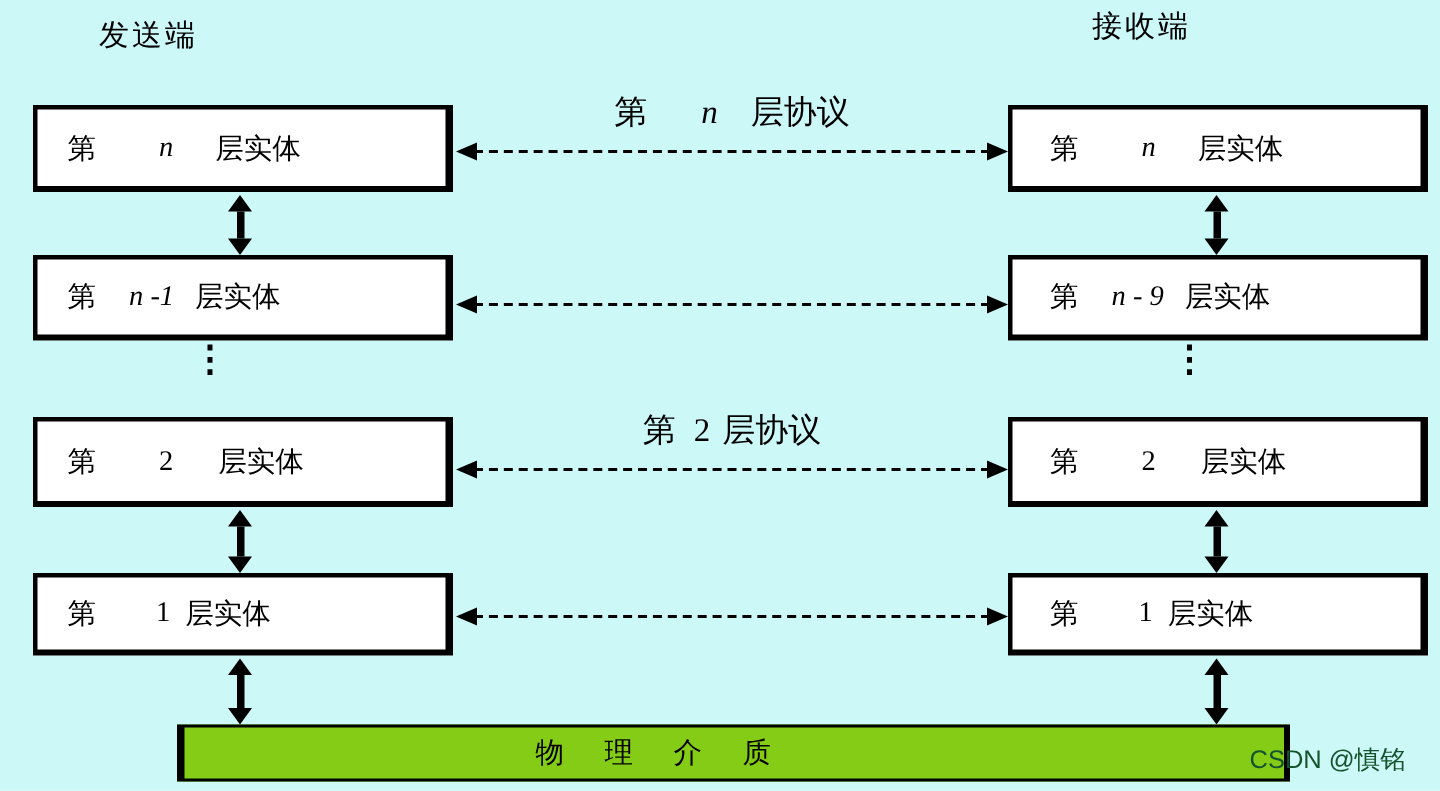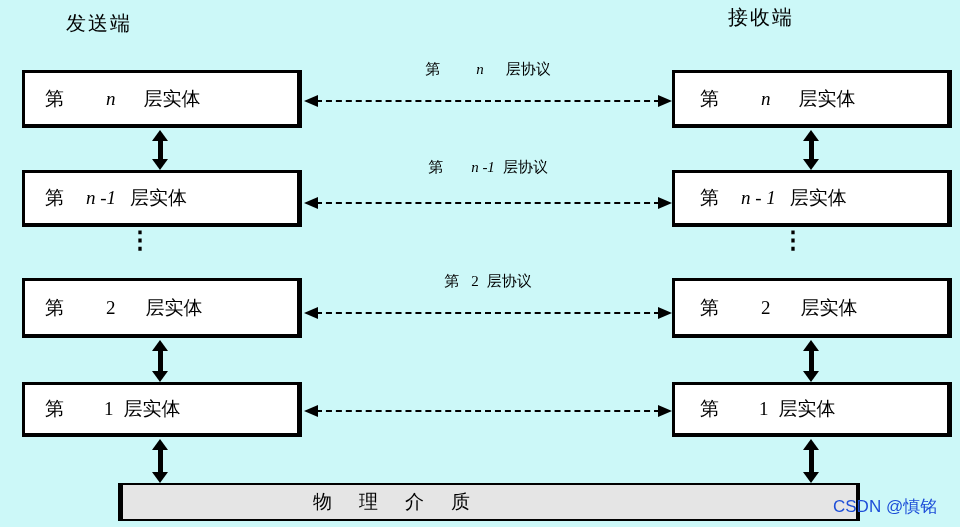--- a/index.html
+++ b/index.html
@@ -25,21 +25,21 @@
   .row-2   {top:278px;height:60px;}
   .row-1   {top:382px;height:55px;}
 
   .var{display:inline-block;}
   .italic{font-style:italic;}
   .g-n   .var{margin:0 28px 0 42px;}
   .g-n1  .var{margin:0 14px 0 22px;}
   .g-2   .var{margin:0 30px 0 42px;}
   .g-1   .var{margin:0 10px 0 40px;}
 
-  .plabel{position:absolute;left:305px;width:366px;text-align:center;font-size:15px;}
+  .plabel{position:absolute;left:305px;width:366px;text-align:center;font-size:22px;}
   .pl-n  {top:60px;}
   .pl-n1 {top:158px;}
   .pl-2  {top:272px;font-family:Liberation Serif, serif;}
   .pl-1  {top:370px;}
   .pg-n  .var{margin:0 22px 0 36px;}
   .pg-n1 .var{margin:0 8px 0 28px;}
   .pg-2  .var{margin:0 8px 0 12px;}
   .pg-1  .var{margin:0 8px 0 12px;}
 
   .harrow{position:absolute;left:304px;width:368px;height:12px;}
@@ -61,27 +61,27 @@
   .vy-a{top:130px;height:40px;}
   .vy-b{top:340px;height:42px;}
   .vy-c{top:439px;height:44px;}
 
   .dots{position:absolute;width:24px;top:227px;text-align:center;font-size:24px;line-height:1.1;font-weight:bold;}
   .dots.leftcol{left:128px;}
   .dots.rightcol{left:781px;}
 
   .pbox{
     position:absolute;left:118px;top:483px;width:742px;height:38px;box-sizing:border-box;
-    background:#e5e5e5;border:2px solid #000;border-left-width:5px;border-right-width:4px;
-    display:flex;align-items:center;font-size:19px;
+    background:#84cc16;border:2px solid #000;border-left-width:5px;border-right-width:4px;
+    display:flex;align-items:center;font-size:19px;padding-left:44px;
   }
   .pbox .ptext{padding-left:190px;letter-spacing:27px;white-space:nowrap;}
 
   .watermark{
-    position:absolute;left:833px;top:495px;font-size:17px;color:#1d4ed8;
+    position:absolute;left:833px;top:495px;font-size:17px;color:#14532d;
     font-family:"Liberation Sans","DejaVu Sans",sans-serif;white-space:nowrap;
   }
 </style>
 </head>
 <body>
 
 <div class="canvas">
 
   <div class="title sender">发送端</div>
   <div class="title receiver">接收端</div>
@@ -107,40 +107,37 @@
       <span>层实体</span>
   </div>
 
   <div class="ebox rightcol row-n g-n">
     <span>第</span>
       <span class="var italic">n</span>
       <span>层实体</span>
   </div>
   <div class="ebox rightcol row-n1 g-n1">
     <span>第</span>
-      <span class="var italic">n - 1</span>
+      <span class="var italic">n - 9</span>
       <span>层实体</span>
   </div>
   <div class="ebox rightcol row-2 g-2">
     <span>第</span>
       <span class="var">2</span>
       <span>层实体</span>
   </div>
   <div class="ebox rightcol row-1 g-1">
     <span>第</span>
       <span class="var">1</span>
       <span>层实体</span>
   </div>
 
   <div class="plabel pl-n pg-n">
     <span>第</span><span class="var italic">n</span><span>层协议</span>
   </div>
-  <div class="plabel pl-n1 pg-n1">
-    <span>第</span><span class="var italic">n -1</span><span>层协议</span>
-  </div>
   <div class="plabel pl-2 pg-2">
     <span>第</span><span class="var">2</span><span>层协议</span>
   </div>
 
   <div class="harrow ha-n">
     <span class="ah ah-l"></span>
       <span class="dashline"></span>
       <span class="ah ah-r"></span>
   </div>
   <div class="harrow ha-n1">

